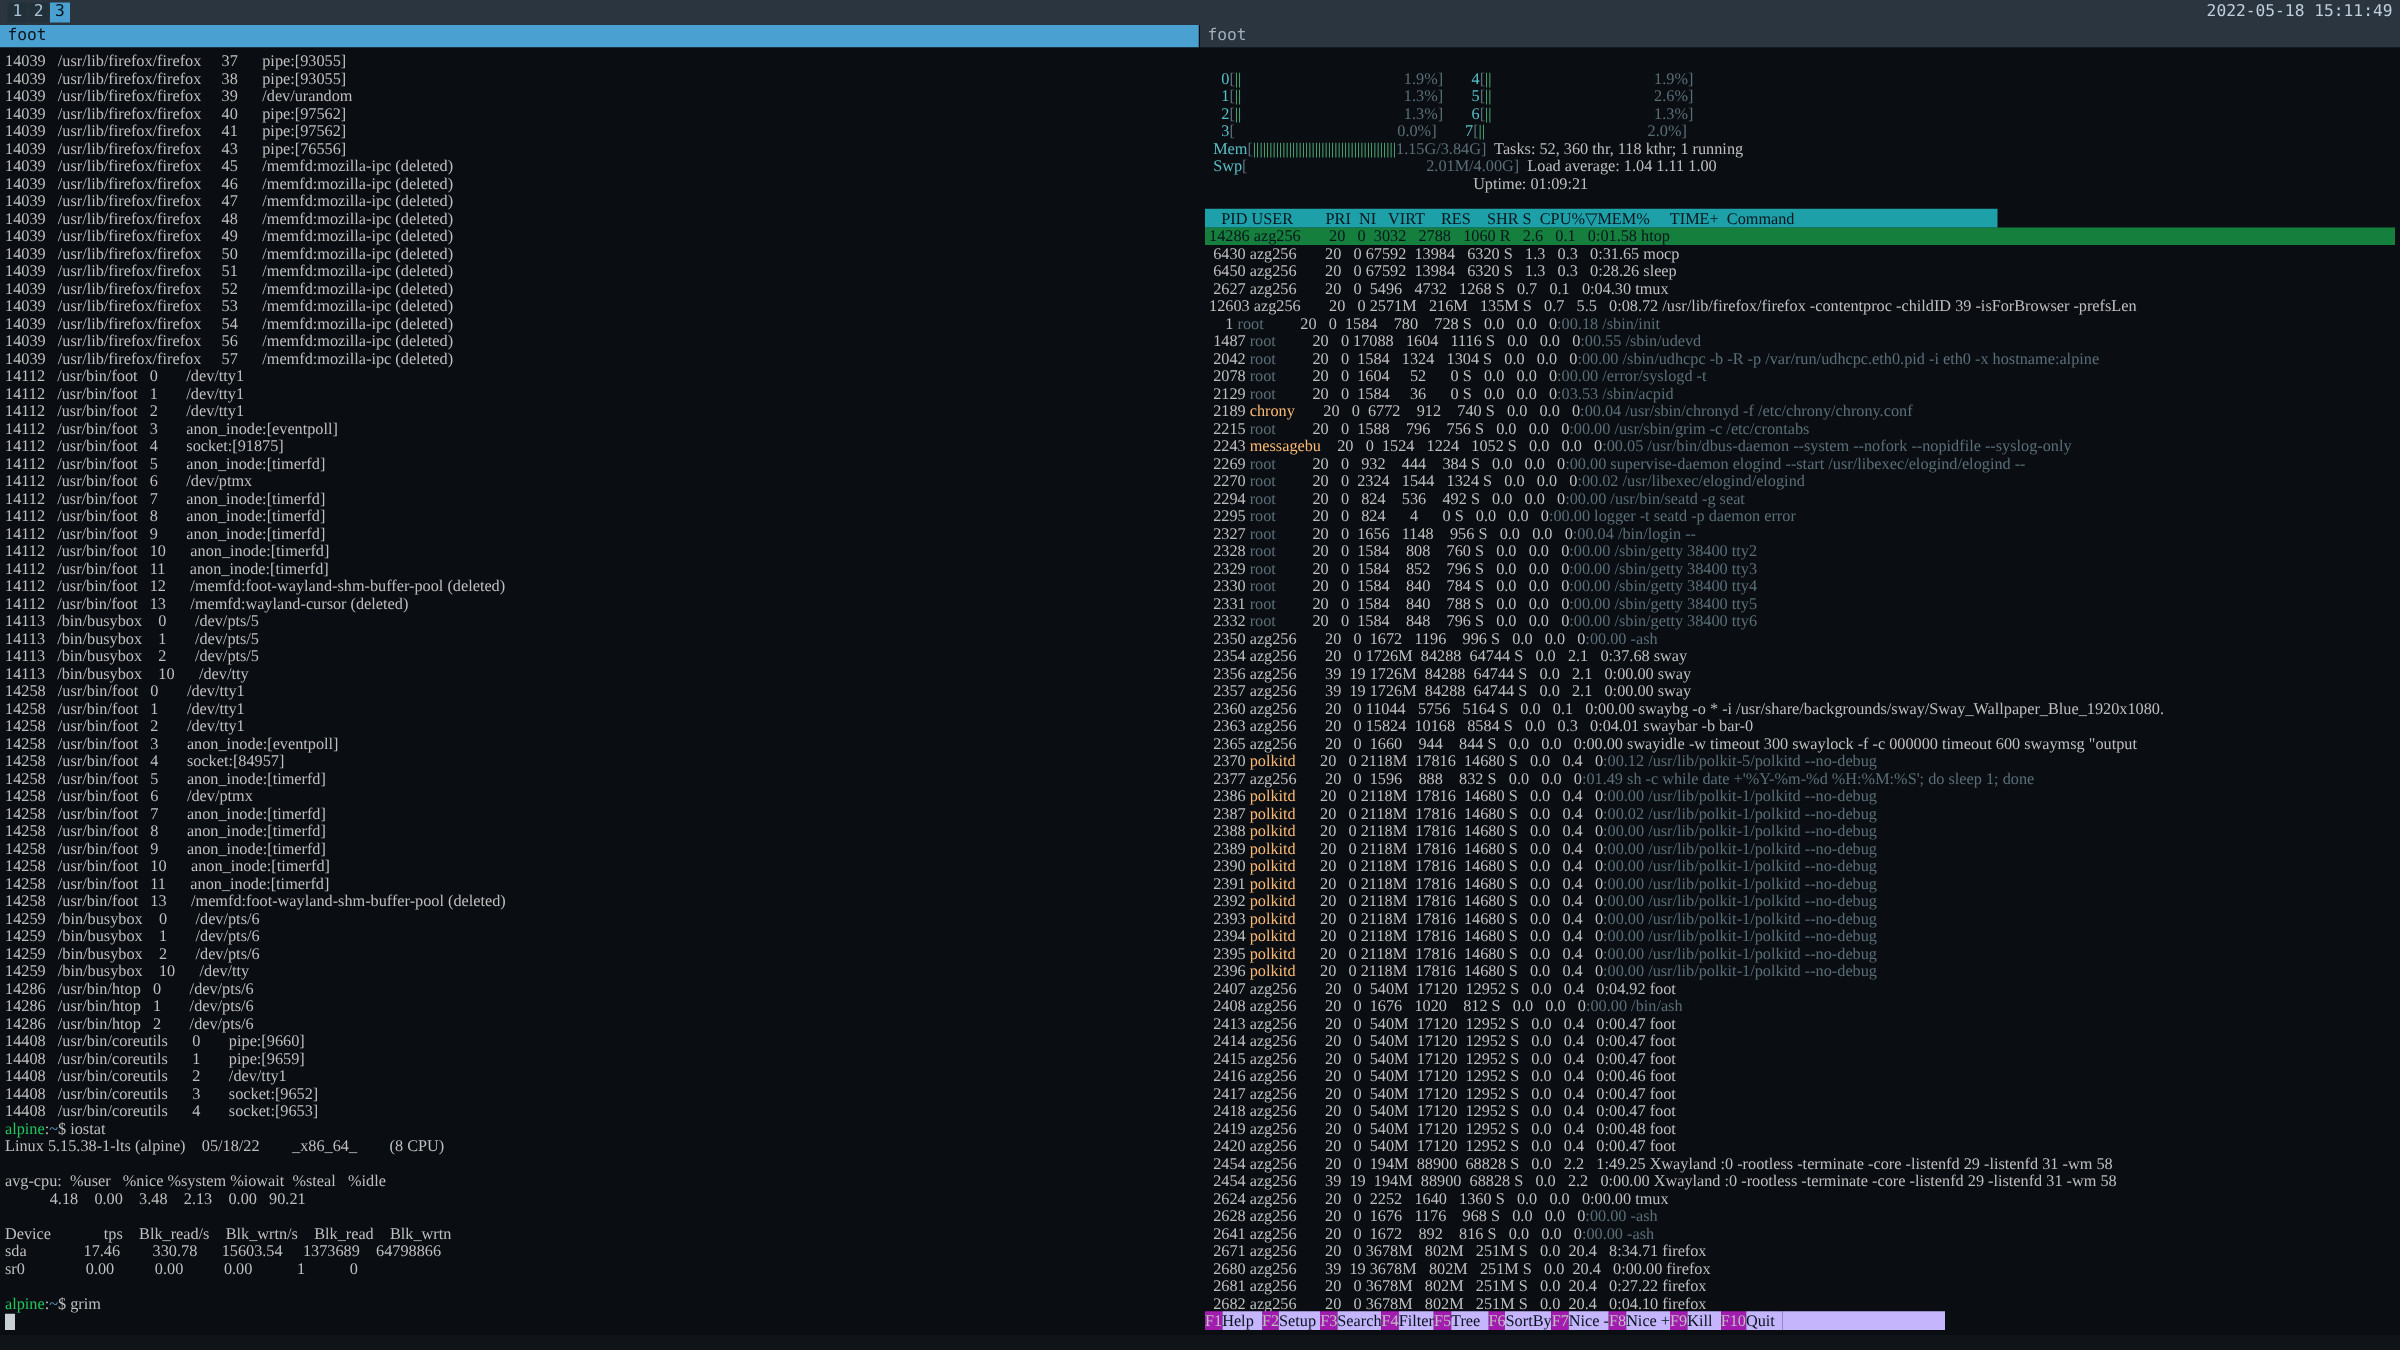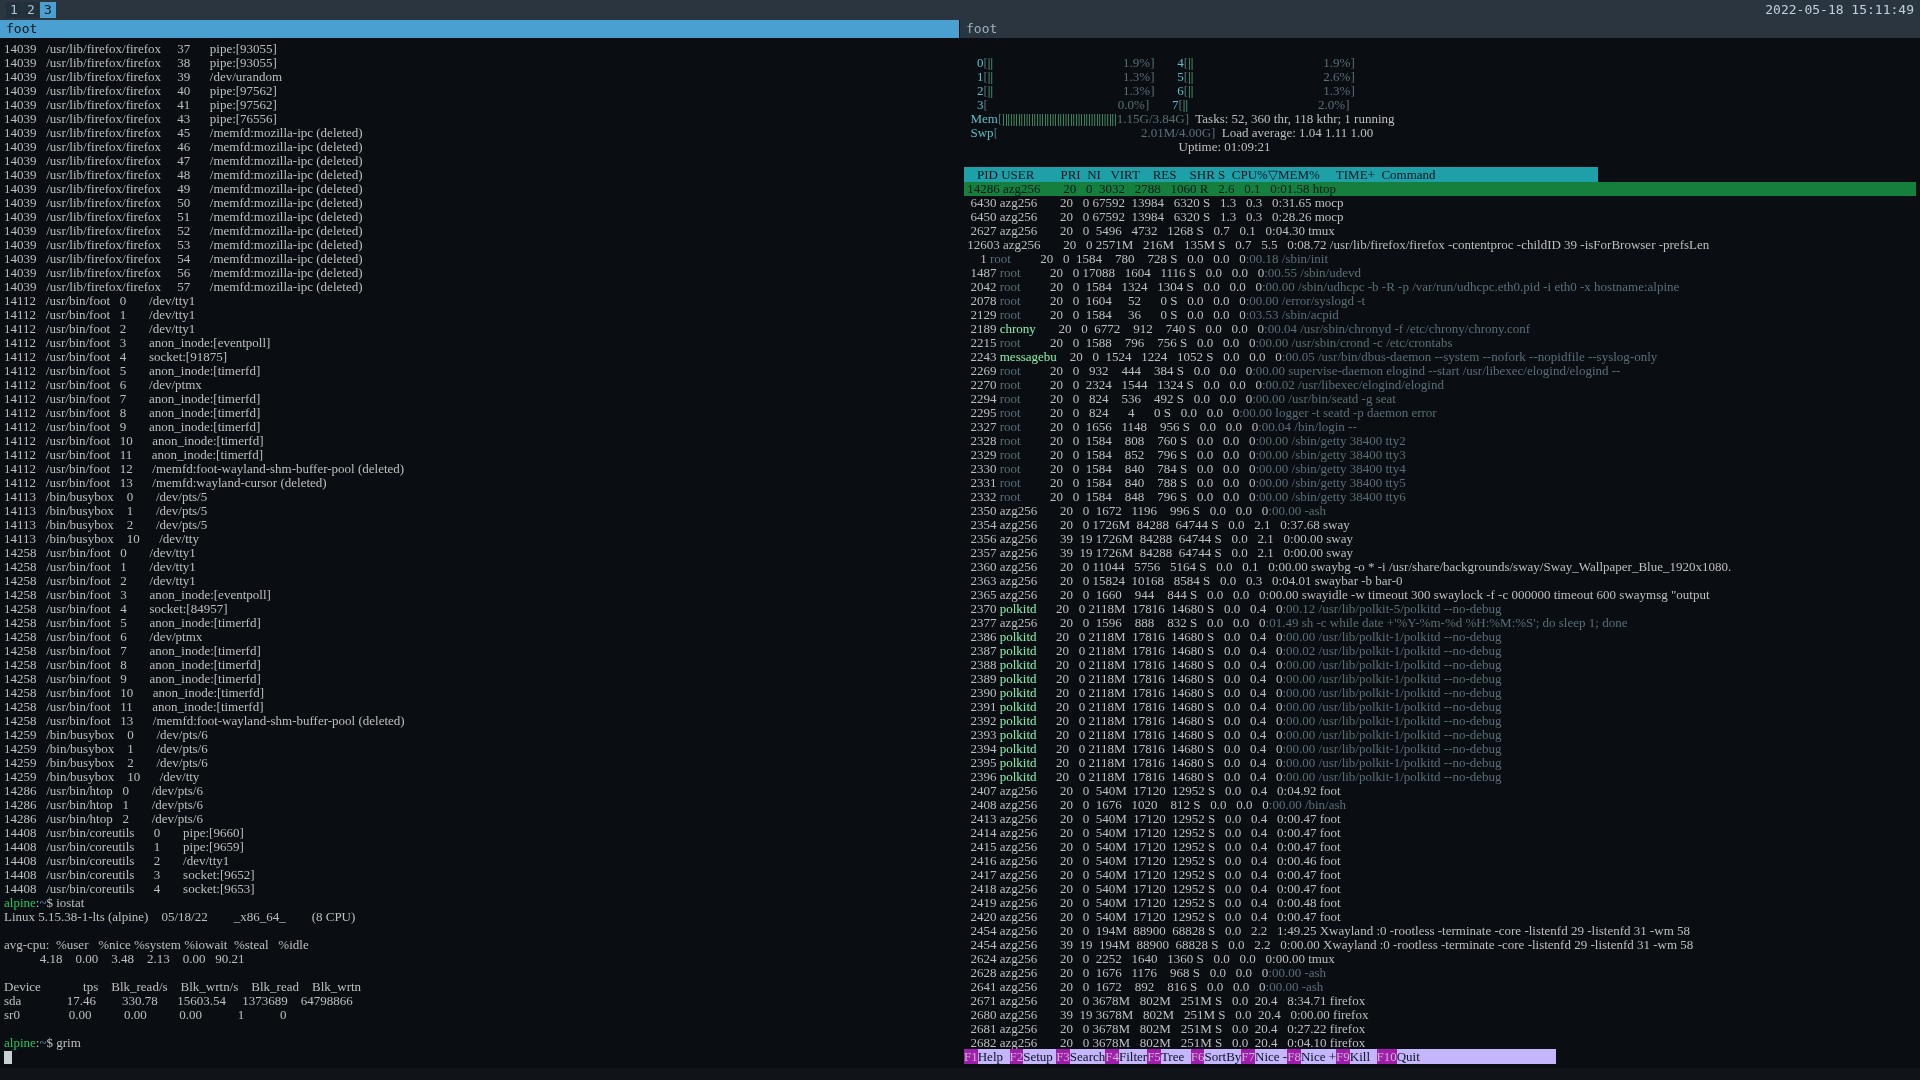--- a/index.html
+++ b/index.html
@@ -49,21 +49,21 @@
   .term {
     padding: 4px 4px;
     white-space: pre;
     background: #0a0e12;
     font-family: Liberation Serif, serif;
   }
   .term span { white-space: pre; }
   .green { color:#55c085; }
   .cyan { color:#58c0c8; }
   .dim  { color:#5a6e78; }
-  .yell { color:#86efac; }
+  .yell { color:#fdba74; }
 
   .htop-header { background:#1ea0a8; color:#08141c; }
   .htop-row-hl { background:#15803d; color:#08141c; display:block;}
   .htop-fkeys { background:#c4b5fd; color:#08141c; }
   .htop-fkey-num { background:#a21caf; color:#bfbfbf; }
 
   .prompt-user { color:#22c55e; }
   .prompt-path { color:#68a0d0; }
 
   .cursor {
@@ -168,30 +168,30 @@
     <span class="cyan">0</span><span class="dim">[</span><span class="green">||</span>                                        <span class="dim">1.9%]</span>       <span class="cyan">4</span><span class="dim">[</span><span class="green">||</span>                                        <span class="dim">1.9%]</span>
     <span class="cyan">1</span><span class="dim">[</span><span class="green">||</span>                                        <span class="dim">1.3%]</span>       <span class="cyan">5</span><span class="dim">[</span><span class="green">||</span>                                        <span class="dim">2.6%]</span>
     <span class="cyan">2</span><span class="dim">[</span><span class="green">||</span>                                        <span class="dim">1.3%]</span>       <span class="cyan">6</span><span class="dim">[</span><span class="green">||</span>                                        <span class="dim">1.3%]</span>
     <span class="cyan">3</span><span class="dim">[</span><span class="green"></span>                                        <span class="dim">0.0%]</span>       <span class="cyan">7</span><span class="dim">[</span><span class="green">||</span>                                        <span class="dim">2.0%]</span>
   <span class="cyan">Mem</span><span class="dim">[</span><span class="green">||||||||||||||||||||||||||||||||||||||||||||</span><span class="dim">1.15G/3.84G]</span>  Tasks: 52, 360 thr, 118 kthr; 1 running
   <span class="cyan">Swp</span><span class="dim">[</span>                                            <span class="dim">2.01M/4.00G]</span>  Load average: 1.04 1.11 1.00
                                                                   Uptime: 01:09:21
 
 <span class="htop-header">    PID USER        PRI  NI   VIRT    RES    SHR S  CPU%▽MEM%     TIME+  Command                                                  </span>
 <span class="htop-row-hl"> 14286 azg256       20   0  3032   2788   1060 R   2.6   0.1   0:01.58 htop                                                       </span><span>  6430 <span class="">azg256    </span>   20   0 67592  13984   6320 S   1.3   0.3   0<span class="">:31.65 mocp</span></span>
-<span>  6450 <span class="">azg256    </span>   20   0 67592  13984   6320 S   1.3   0.3   0<span class="">:28.26 mocp</span></span>
+<span>  6450 <span class="">azg256    </span>   20   0 67592  13984   6320 S   1.3   0.3   0<span class="">:28.26 sleep</span></span>
 <span>  2627 <span class="">azg256    </span>   20   0  5496   4732   1268 S   0.7   0.1   0<span class="">:04.30 tmux</span></span>
 <span> 12603 <span class="">azg256    </span>   20   0 2571M   216M   135M S   0.7   5.5   0<span class="">:08.72 /usr/lib/firefox/firefox -contentproc -childID 39 -isForBrowser -prefsLen</span></span>
 <span>     1 <span class="dim">root      </span>   20   0  1584    780    728 S   0.0   0.0   0<span class="dim">:00.18 /sbin/init</span></span>
 <span>  1487 <span class="dim">root      </span>   20   0 17088   1604   1116 S   0.0   0.0   0<span class="dim">:00.55 /sbin/udevd</span></span>
 <span>  2042 <span class="dim">root      </span>   20   0  1584   1324   1304 S   0.0   0.0   0<span class="dim">:00.00 /sbin/udhcpc -b -R -p /var/run/udhcpc.eth0.pid -i eth0 -x hostname:alpine</span></span>
 <span>  2078 <span class="dim">root      </span>   20   0  1604     52      0 S   0.0   0.0   0<span class="dim">:00.00 /error/syslogd -t</span></span>
 <span>  2129 <span class="dim">root      </span>   20   0  1584     36      0 S   0.0   0.0   0<span class="dim">:03.53 /sbin/acpid</span></span>
 <span>  2189 <span class="yell">chrony    </span>   20   0  6772    912    740 S   0.0   0.0   0<span class="dim">:00.04 /usr/sbin/chronyd -f /etc/chrony/chrony.conf</span></span>
-<span>  2215 <span class="dim">root      </span>   20   0  1588    796    756 S   0.0   0.0   0<span class="dim">:00.00 /usr/sbin/crond -c /etc/crontabs</span></span>
+<span>  2215 <span class="dim">root      </span>   20   0  1588    796    756 S   0.0   0.0   0<span class="dim">:00.00 /usr/sbin/grim -c /etc/crontabs</span></span>
 <span>  2243 <span class="yell">messagebu </span>   20   0  1524   1224   1052 S   0.0   0.0   0<span class="dim">:00.05 /usr/bin/dbus-daemon --system --nofork --nopidfile --syslog-only</span></span>
 <span>  2269 <span class="dim">root      </span>   20   0   932    444    384 S   0.0   0.0   0<span class="dim">:00.00 supervise-daemon elogind --start /usr/libexec/elogind/elogind --</span></span>
 <span>  2270 <span class="dim">root      </span>   20   0  2324   1544   1324 S   0.0   0.0   0<span class="dim">:00.02 /usr/libexec/elogind/elogind</span></span>
 <span>  2294 <span class="dim">root      </span>   20   0   824    536    492 S   0.0   0.0   0<span class="dim">:00.00 /usr/bin/seatd -g seat</span></span>
 <span>  2295 <span class="dim">root      </span>   20   0   824      4      0 S   0.0   0.0   0<span class="dim">:00.00 logger -t seatd -p daemon error</span></span>
 <span>  2327 <span class="dim">root      </span>   20   0  1656   1148    956 S   0.0   0.0   0<span class="dim">:00.04 /bin/login --</span></span>
 <span>  2328 <span class="dim">root      </span>   20   0  1584    808    760 S   0.0   0.0   0<span class="dim">:00.00 /sbin/getty 38400 tty2</span></span>
 <span>  2329 <span class="dim">root      </span>   20   0  1584    852    796 S   0.0   0.0   0<span class="dim">:00.00 /sbin/getty 38400 tty3</span></span>
 <span>  2330 <span class="dim">root      </span>   20   0  1584    840    784 S   0.0   0.0   0<span class="dim">:00.00 /sbin/getty 38400 tty4</span></span>
 <span>  2331 <span class="dim">root      </span>   20   0  1584    840    788 S   0.0   0.0   0<span class="dim">:00.00 /sbin/getty 38400 tty5</span></span>

